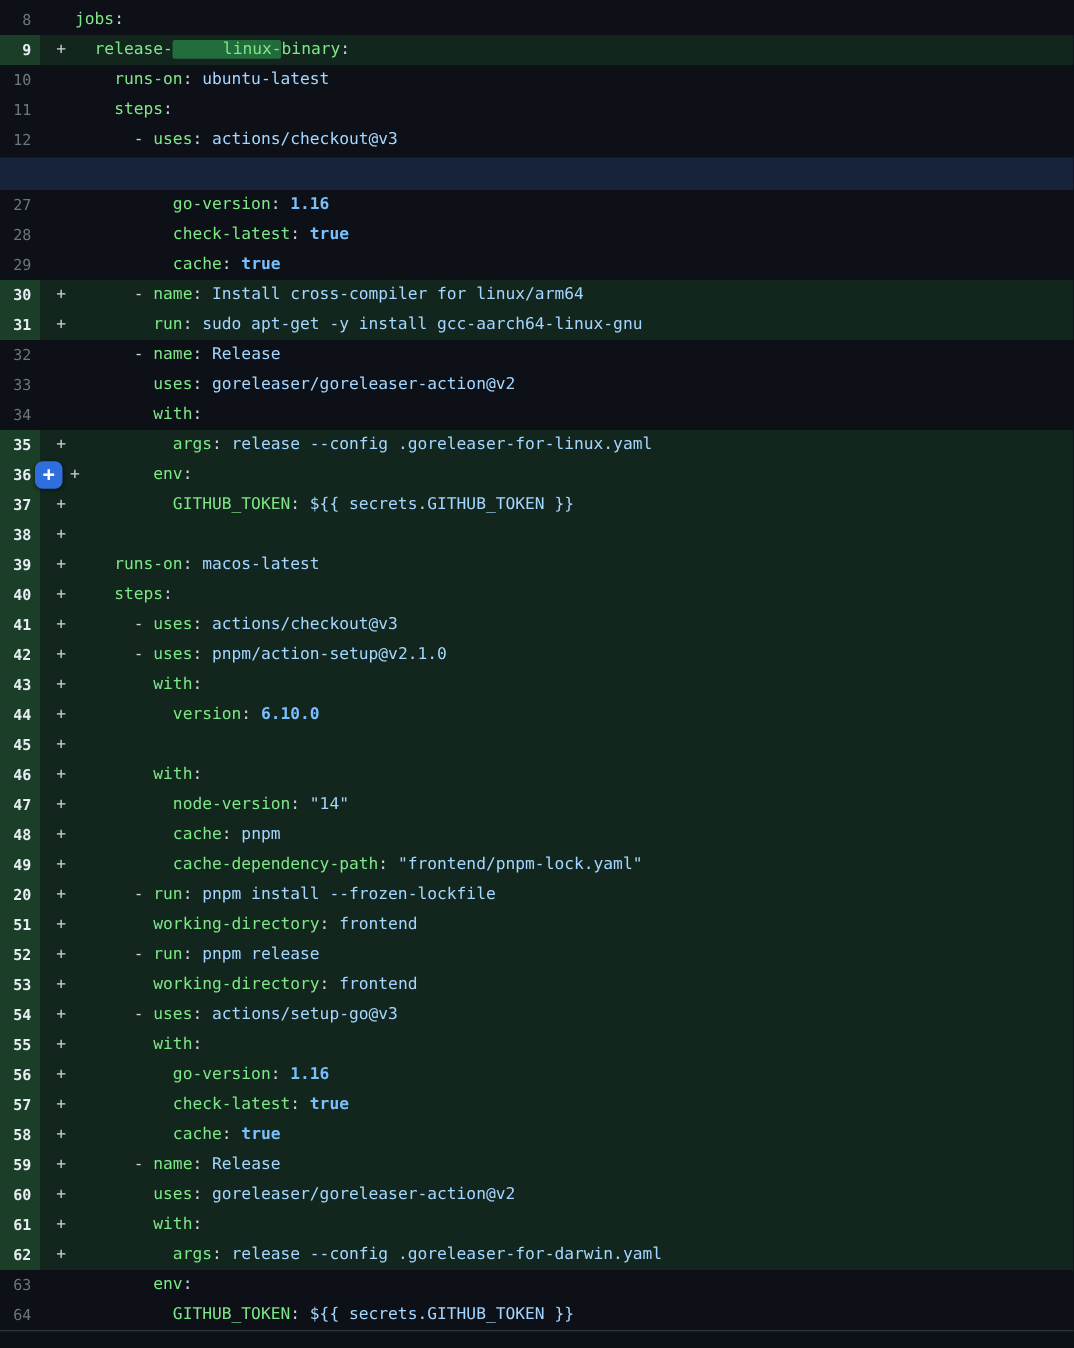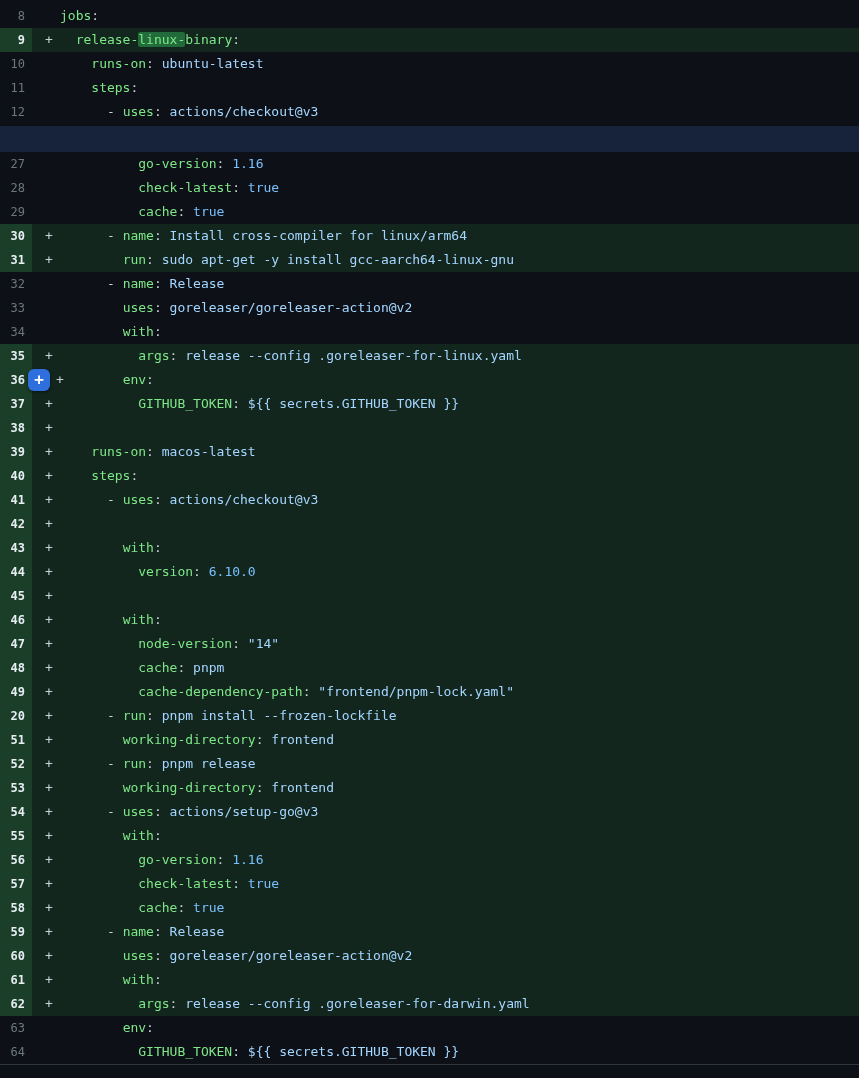--- a/index.html
+++ b/index.html
@@ -22,22 +22,22 @@
     flex:0 0 28px;width:28px;box-sizing:border-box;
     padding-left:13px;font-size:13px;
     color:var(--plain,#c9d1d9);overflow:visible;white-space:pre;
   }
   .row .code{white-space:pre;font-size:13px;color:var(--plain,#c9d1d9);}
   .row.add{background:var(--add_line_bg,#12261e);}
   .row.add .ln{background:var(--add_gutter_bg,#1a3e27);color:var(--ln_added,#e6edf3);font-weight:600;}
   .c-key{color:var(--key,#7ee787);}
   .c-pun{color:var(--plain,#c9d1d9);}
   .c-str{color:var(--string,#a5d6ff);text-align:center;}
-  .c-con{color:var(--constant,#79c0ff);}
-  .c-hlk{color:var(--key,#7ee787);background:var(--word_hl_bg,#226b3b);border-radius:2px;}
+  .c-con{color:var(--constant,#79c0ff);font-weight:bold;}
+  .c-hlk{color:var(--key,#7ee787);background:var(--word_hl_bg,#226b3b);border-radius:2px;padding-left:40px;}
   .expander{
     height:28px;box-sizing:border-box;
     border-top:2px solid var(--bg,#0d1117);
     background:var(--expander_bg,#16233b);
     cursor:pointer;
   }
   .diff-end{
     border-top:1px solid var(--border,#30363d);
     height:13px;background:var(--bg,#0d1117);
   }
@@ -153,20 +153,21 @@
         <div class="code"><span>    </span><span class="c-key">steps</span><span class="c-pun">:</span></div>
       </div>
       <div class="row add">
         <div class="ln">41</div>
         <div class="mk">+</div>
         <div class="code"><span>      </span><span class="c-pun">- </span><span class="c-key">uses</span><span class="c-pun">: </span><span class="c-str">actions/checkout@v3</span></div>
       </div>
       <div class="row add">
         <div class="ln">42</div>
         <div class="mk">+</div>
+        <div class="code"><span>      </span><span class="c-pun">- </span><span class="c-key">uses</span><span class="c-pun">: </span><span class="c-str">pnpm/action-setup@v2.1.0</span></div>
       </div>
       <div class="row add">
         <div class="ln">43</div>
         <div class="mk">+</div>
         <div class="code"><span>        </span><span class="c-key">with</span><span class="c-pun">:</span></div>
       </div>
       <div class="row add">
         <div class="ln">44</div>
         <div class="mk">+</div>
         <div class="code"><span>          </span><span class="c-key">version</span><span class="c-pun">: </span><span class="c-con">6.10.0</span></div>

